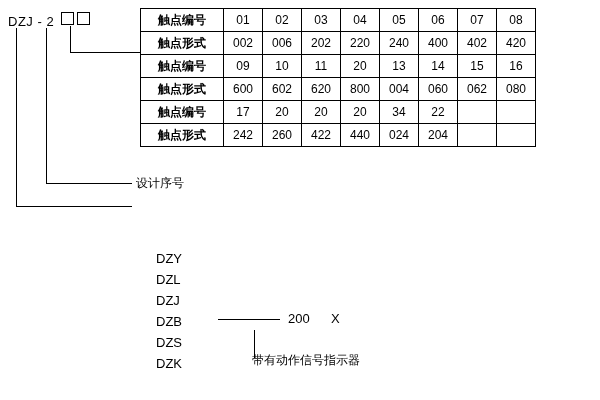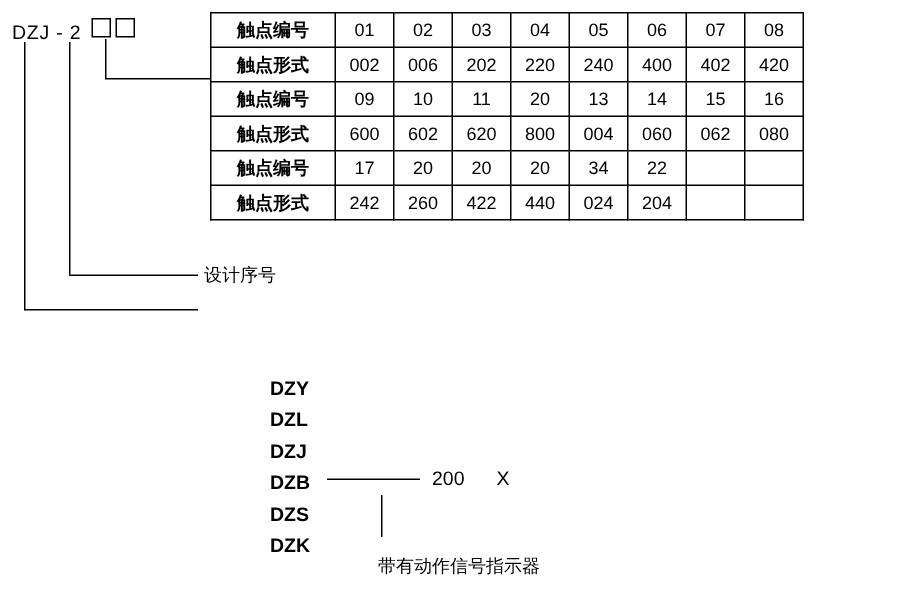--- a/index.html
+++ b/index.html
@@ -76,44 +76,42 @@
 
   .leader-label {
     position: absolute;
     font-size: 12px;
     white-space: nowrap;
   }
 
   
   .series {
     position: absolute;
-    left: 180px;
+    left: 156px;
     top: 248px;
     font-size: 13px;
     line-height: 21px;
-    font-weight: bold;
   }
   .series div {
     height: 21px;
   }
 
   .series-200 {
     position: absolute;
     left: 288px;
     top: 311px;
     font-size: 13px;
     white-space: nowrap;
   }
   .note-indicator {
     position: absolute;
     left: 252px;
     top: 352px;
     font-size: 12px;
     white-space: nowrap;
-    margin-top: 17px;
   }
 </style>
 </head>
 <body>
 
 <div id="canvas">
 
   <div class="model-code">
     <span>DZJ</span>
     <span>-</span>

